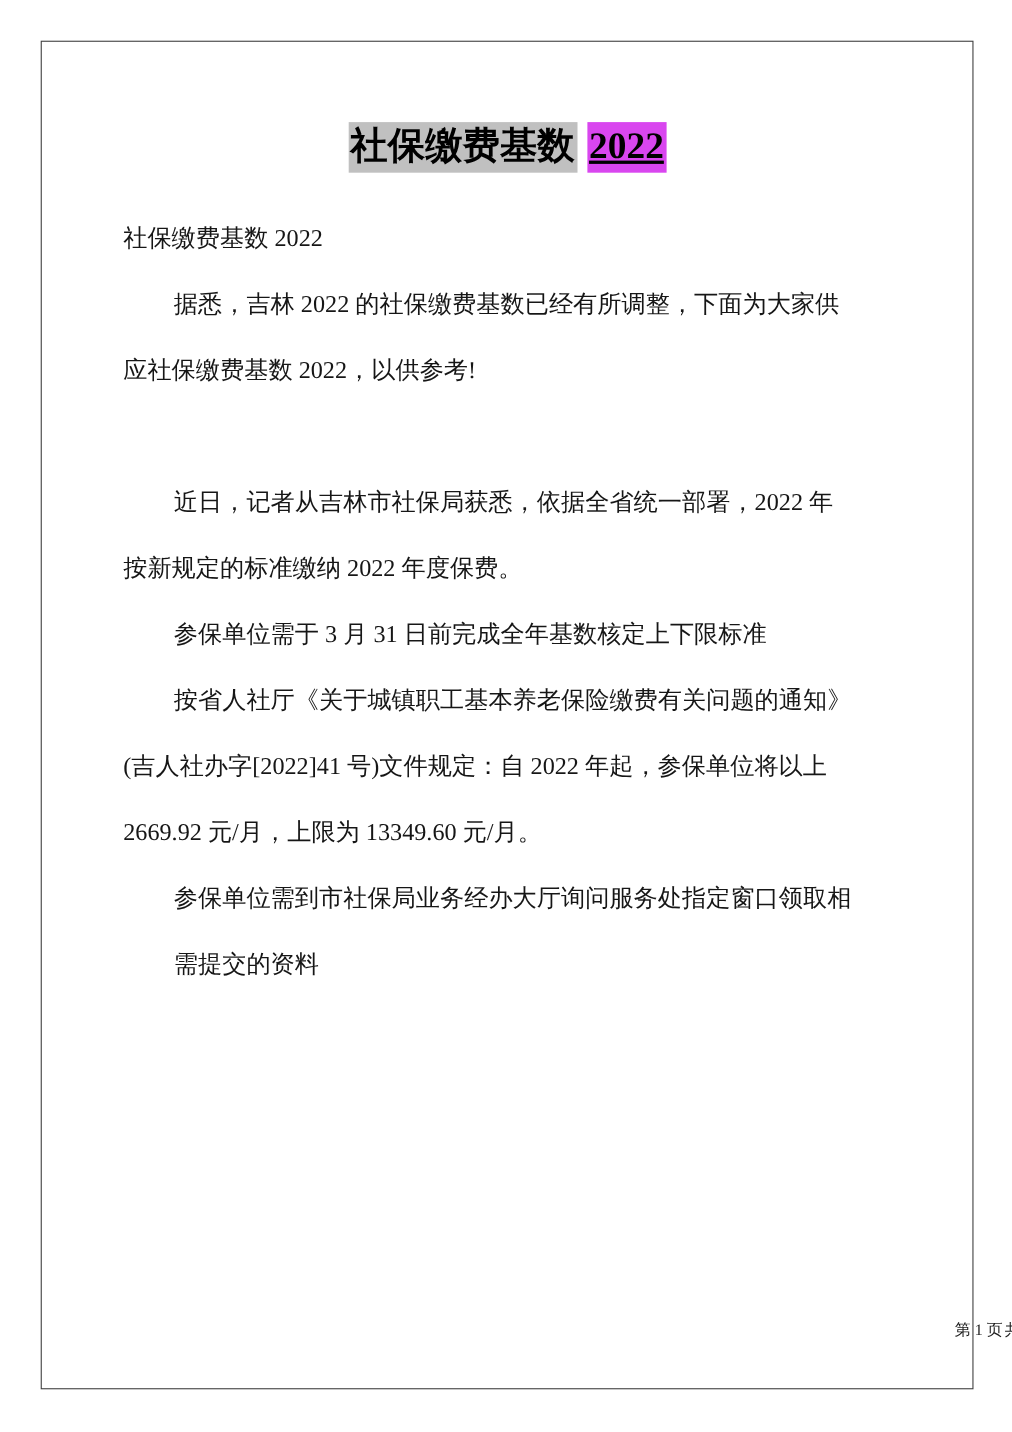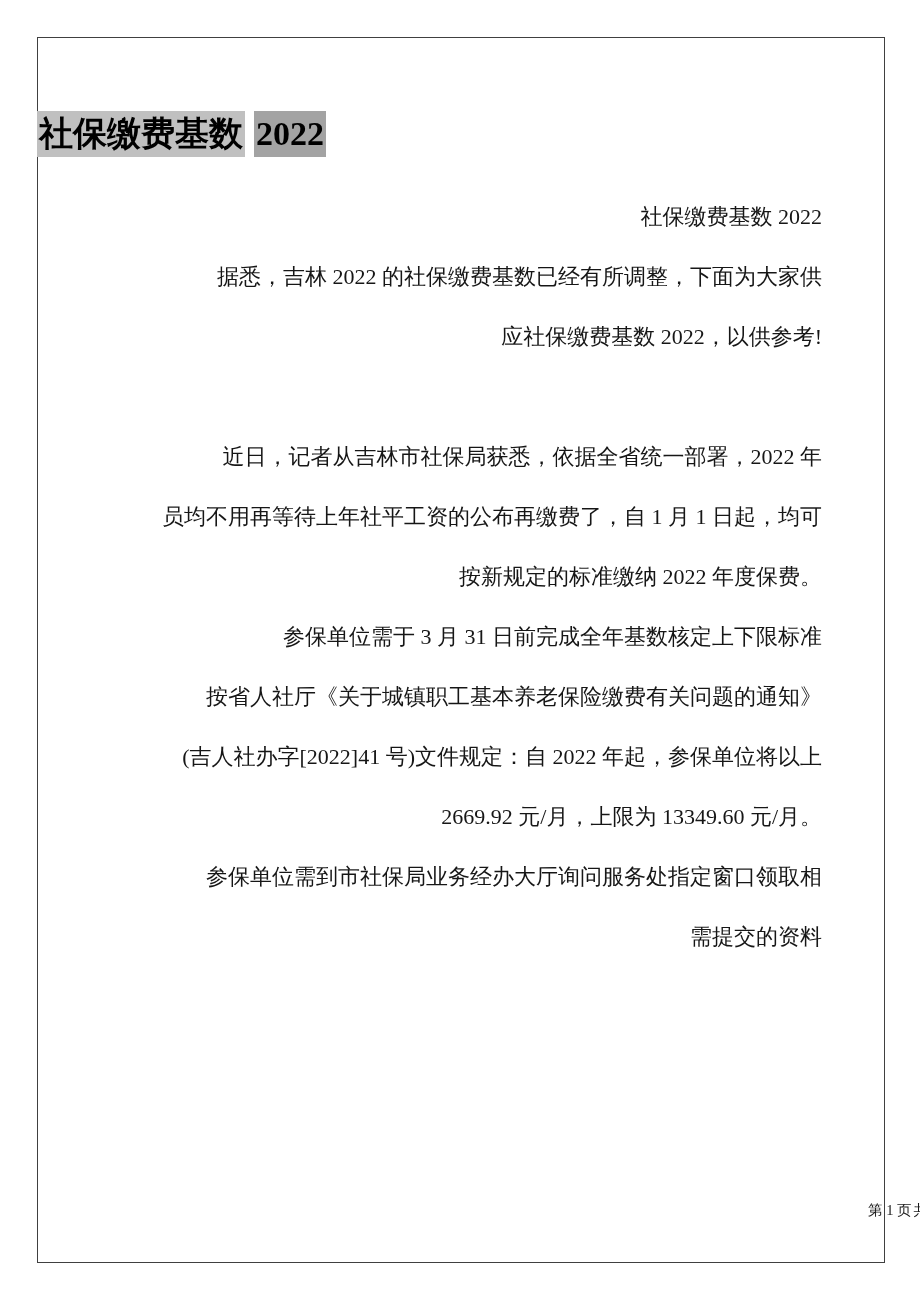--- a/index.html
+++ b/index.html
@@ -24,20 +24,21 @@
     height: 1226px;
     box-sizing: border-box;
     border: 1.5px solid #404040;
   }
   .title-row {
     position: absolute;
     left: 37px;
     top: 111px;
     width: 848px;
     display: flex;
+    justify-content: center;
     align-items: flex-start;
     gap: 9px;
   }
   .title-seg {
     display: inline-block;
     font-size: 34px;
     font-weight: bold;
     line-height: 46px;
     height: 46px;
     padding: 0 2px;
@@ -49,21 +50,20 @@
     left: 112px;
     top: 187px;
     width: 710px;
   }
   .line {
     height: 60px;
     line-height: 60px;
     font-size: 22px;
     white-space: nowrap;
     color: #161616;
-    text-align: right;
   }
   .line.indent {
     padding-left: 46px;
   }
   .footer {
     position: absolute;
     left: 37px;
     top: 1198px;
     width: 920px;
     display: flex;
@@ -79,30 +79,29 @@
 </style>
 </head>
 <body>
 
 <div class="page">
 
   <div class="frame"></div>
 
   <div class="title-row">
     <span class="title-seg" style="background: rgb(192, 192, 192);">社保缴费基数</span>
-    <span class="title-seg" style="background: #a3a3a3;">2022</span>
+    <span class="title-seg" style="background: #d946ef; text-decoration: underline;">2022</span>
   </div>
 
   <div class="body-block" id="body-lines">
       <div class="line">社保缴费基数 2022</div>
       <div class="line indent">据悉，吉林 2022 的社保缴费基数已经有所调整，下面为大家供</div>
       <div class="line">应社保缴费基数 2022，以供参考!</div>
       <div class="line"></div>
       <div class="line indent">近日，记者从吉林市社保局获悉，依据全省统一部署，2022 年</div>
-      <div class="line">员均不用再等待上年社平工资的公布再缴费了，自 1 月 1 日起，均可</div>
       <div class="line">按新规定的标准缴纳 2022 年度保费。</div>
       <div class="line indent">参保单位需于 3 月 31 日前完成全年基数核定上下限标准</div>
       <div class="line indent">按省人社厅《关于城镇职工基本养老保险缴费有关问题的通知》</div>
       <div class="line">(吉人社办字[2022]41 号)文件规定：自 2022 年起，参保单位将以上</div>
       <div class="line">2669.92 元/月，上限为 13349.60 元/月。</div>
       <div class="line indent">参保单位需到市社保局业务经办大厅询问服务处指定窗口领取相</div>
       <div class="line indent">需提交的资料</div>
     </div>
 
   <div class="footer">

